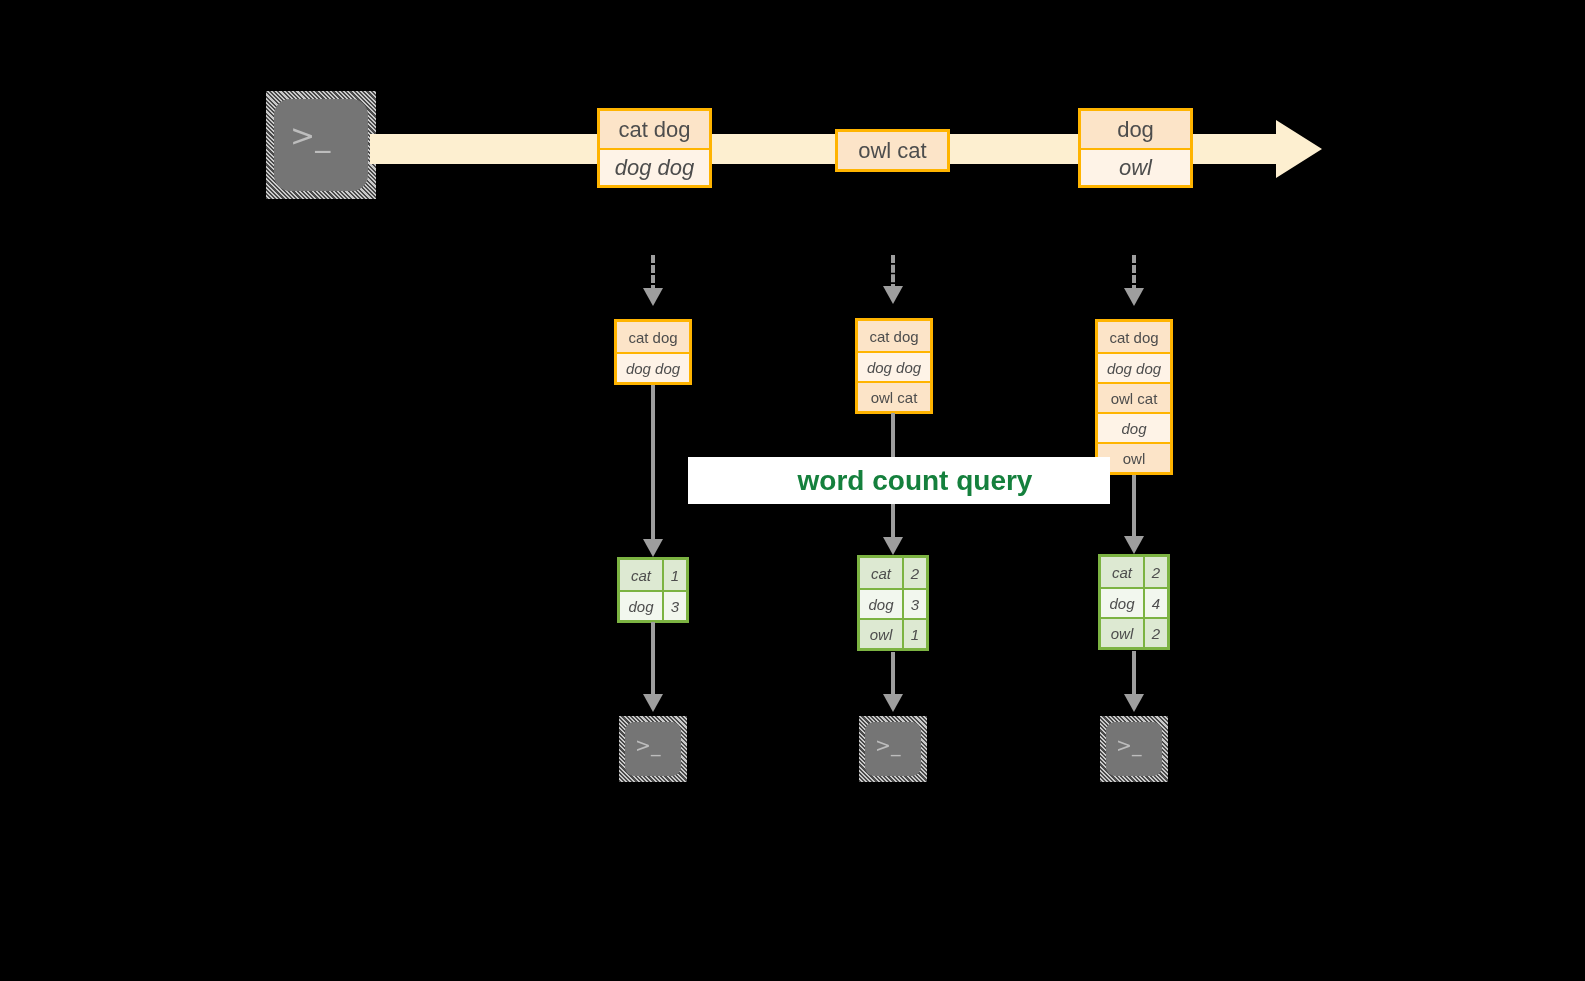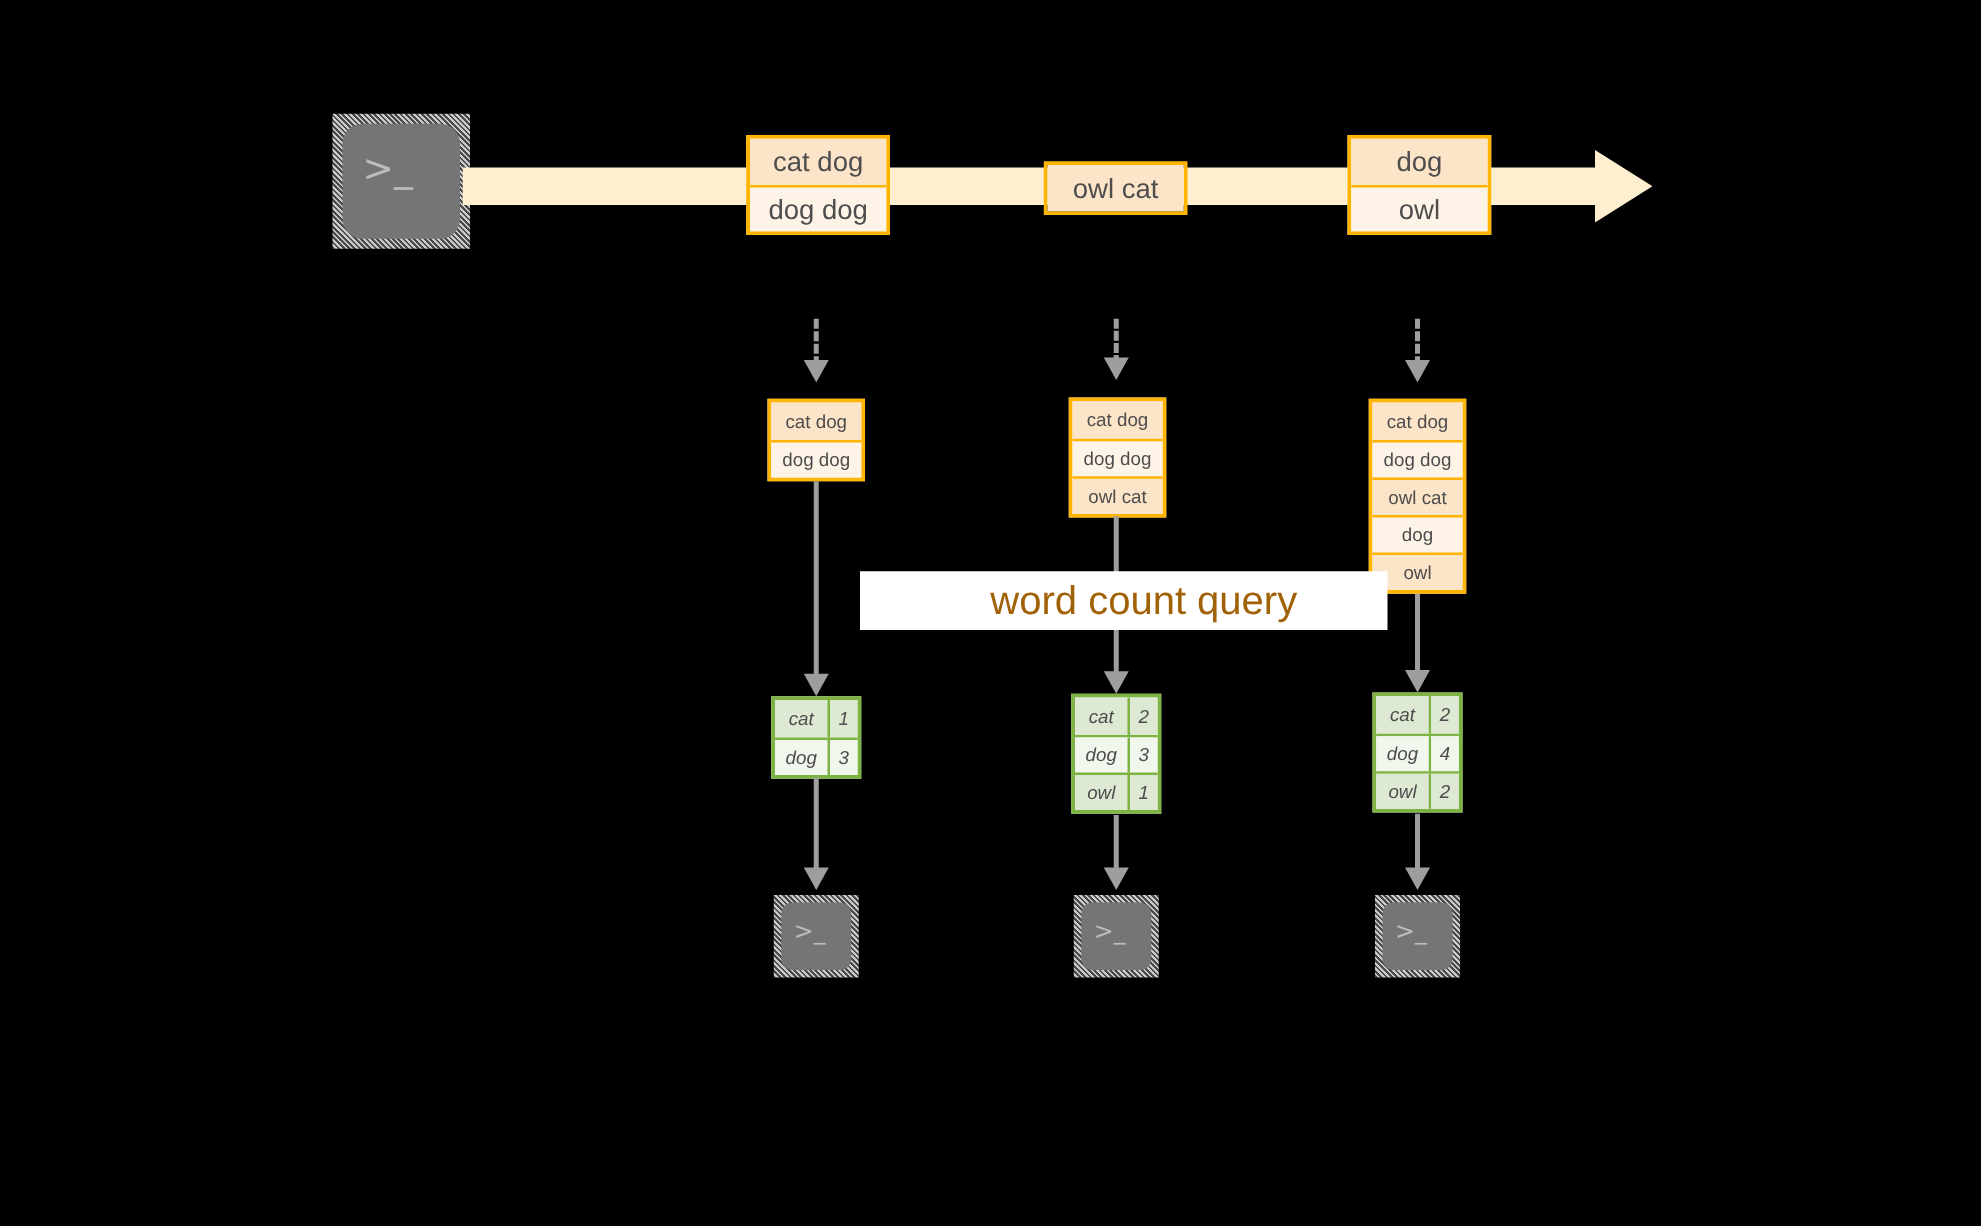--- a/index.html
+++ b/index.html
@@ -51,21 +51,21 @@
     background: #FFF3E3;
     display: flex;
     flex-direction: column;
   }
   .wbox .cell {
     display: flex; align-items: center; justify-content: center;
     color: #4d4d4d;
     white-space: nowrap;
   }
   .wbox .cell.dark { background: #FCE4C8; }
-  .wbox .cell.light { background: #FEF3E7; }
+  .wbox .cell.light { background: #FEF3E7; font-style: italic; }
   .wbox .cell + .cell { border-top: 2px solid #FFB400; }
 
   
   .wbox.top { width: 115px; }
   .wbox.top .cell { height: 37px; font-size: 22px; }
 
   
   .wbox.top.single .cell { height: 37px; }
 
   
@@ -107,23 +107,24 @@
 
   
   .banner {
     position: absolute;
     left: 688px; top: 457px;
     width: 422px; height: 47px;
     background: #FFFFFF;
     display: flex; align-items: center; justify-content: center;
   }
   .banner span {
-    font-size: 32px; color: #a16207;
+    font-size: 28px; color: #15803d;
     padding-left: 32px;
     white-space: nowrap;
+    font-weight: bold;
   }
 </style>
 </head>
 <body>
 
 <div id="stage">
 
   <div class="terminal big">
     <div class="screen">
       <div class="prompt">&gt;_</div>

